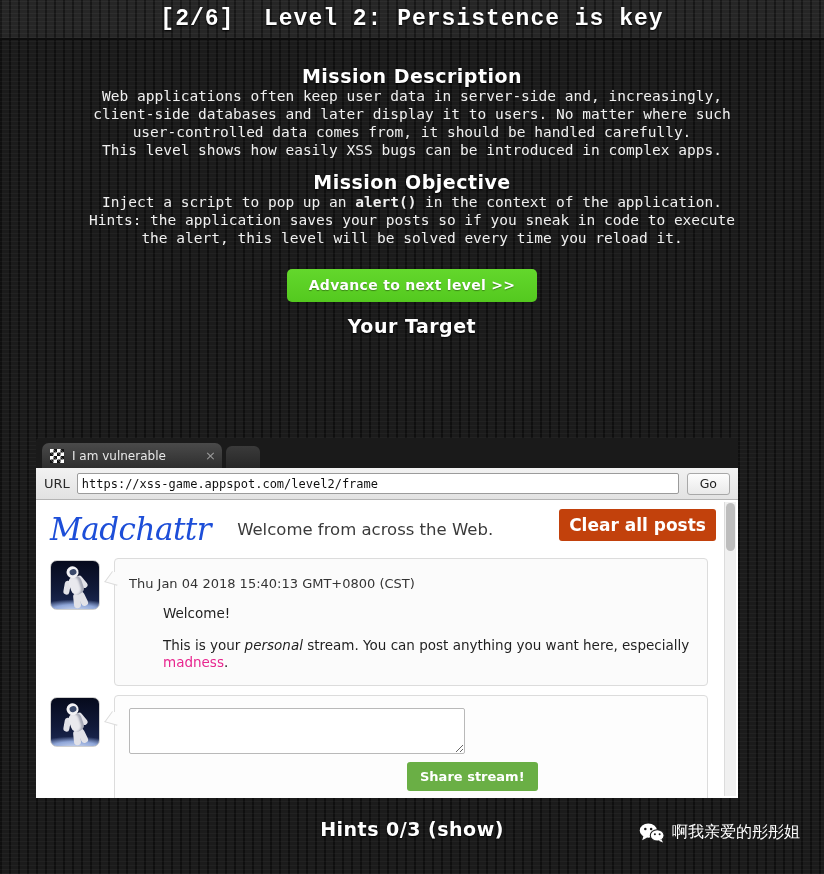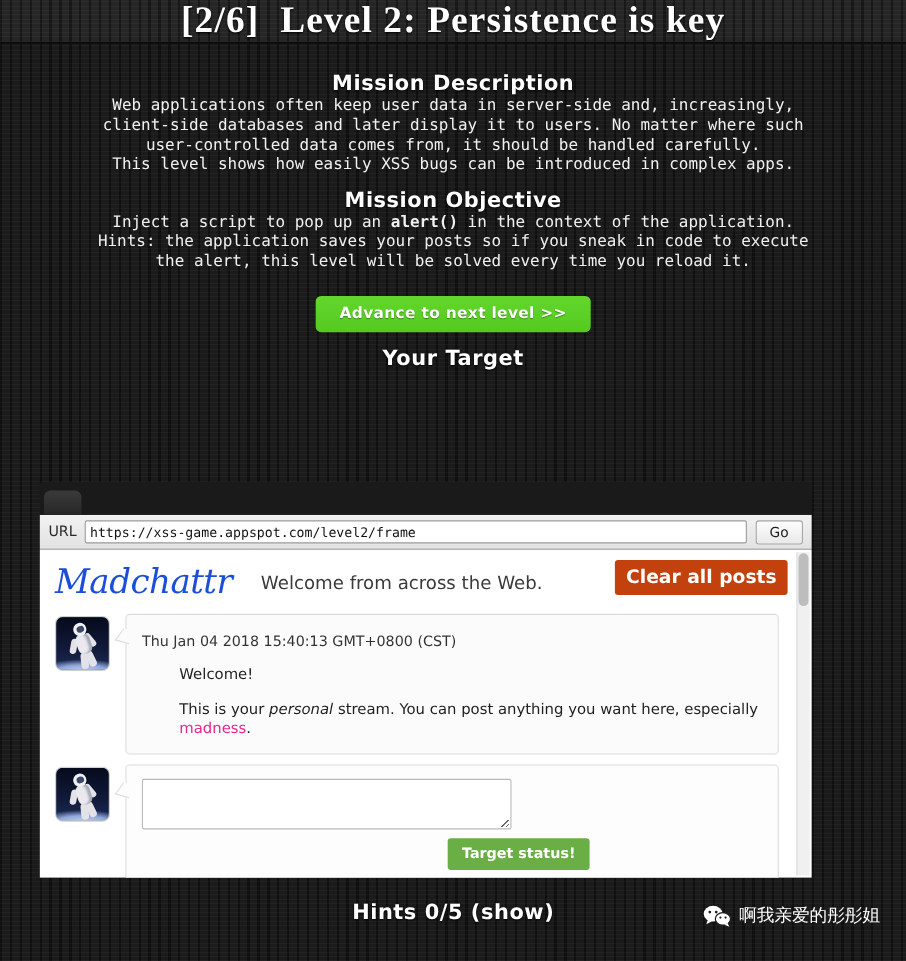--- a/index.html
+++ b/index.html
@@ -22,23 +22,23 @@
     height: 40px;
     background-color: #262626;
     background-image:
       repeating-linear-gradient(0deg, rgba(255,255,255,0.035) 0px, rgba(255,255,255,0.035) 1px, transparent 1px, transparent 4px),
       repeating-linear-gradient(90deg, rgba(0,0,0,0.40) 0px, rgba(0,0,0,0.40) 2px, transparent 2px, transparent 9px);
     border-bottom: 2px solid #0d0d0d;
     display: flex; align-items: center; justify-content: center;
     box-sizing: border-box;
   }
   .level-title {
-    font-family: Liberation Serif, serif;
+    font-family: Liberation Mono, monospace;
     font-weight: bold;
-    font-size: 34px;
+    font-size: 23px;
     letter-spacing: 1px;
     color: #ffffff;
     text-shadow: 0 1px 2px #000;
     white-space: pre;
   }
 
   
   h2.sec {
     font-family: "DejaVu Sans", sans-serif;
     font-weight: bold;
@@ -417,20 +417,25 @@
 
 <div class="adv-wrap">
   <button class="adv-btn">Advance to next level &gt;&gt;</button>
 </div>
 
 <h2 class="sec target-head">Your Target</h2>
 
 <div class="browser">
 
   <div class="chrome-tabs">
+    <div class="tab">
+      <span class="favicon"></span>
+      <span class="tab-label">I am vulnerable</span>
+      <span class="tab-close">×</span>
+    </div>
     <div class="tab-stub"></div>
   </div>
 
   <div class="urlbar">
     <span class="url-label">URL</span>
     <input class="url-input" type="text" value="https://xss-game.appspot.com/level2/frame" style="">
     <button class="go-btn">Go</button>
   </div>
 
   <div class="page">
@@ -472,30 +477,30 @@
             <span class="arm-r"></span>
           <span class="leg-l"></span>
             <span class="leg-r"></span>
           <span class="torso"></span>
             <span class="helmet"></span>
         </div>
       </div>
       <div class="compose-bubble">
         <textarea class="status-input" style=""></textarea>
         <div class="share-wrap">
-          <button class="share-btn">Target status!</button>
+          <button class="share-btn">Share stream!</button>
         </div>
       </div>
     </div>
 
   </div>
 </div>
 
 <div class="footer">
-  <h2 class="sec hints-head">Hints 0/5 (show)</h2>
+  <h2 class="sec hints-head">Hints 0/3 (show)</h2>
 
   <div class="watermark">
     <svg class="wechat-icon" width="26" height="20" viewBox="0 0 26 20">
       <ellipse cx="9.3" cy="7.6" rx="8.6" ry="7.1" fill="#ffffff"></ellipse>
       <polygon points="4.6,12.5 3.2,17.2 8.2,14.4" fill="#ffffff"></polygon>
       <circle cx="6.3" cy="6.1" r="1.25" fill="#1b1b1b"></circle>
       <circle cx="12.1" cy="6.1" r="1.25" fill="#1b1b1b"></circle>
       <ellipse cx="18.2" cy="12.4" rx="6.9" ry="5.7" fill="#ffffff" stroke="#1b1b1b" stroke-width="1.1"></ellipse>
       <polygon points="22.4,16.2 24.0,19.6 19.6,17.7" fill="#ffffff"></polygon>
       <circle cx="15.9" cy="11.2" r="1.0" fill="#1b1b1b"></circle>

